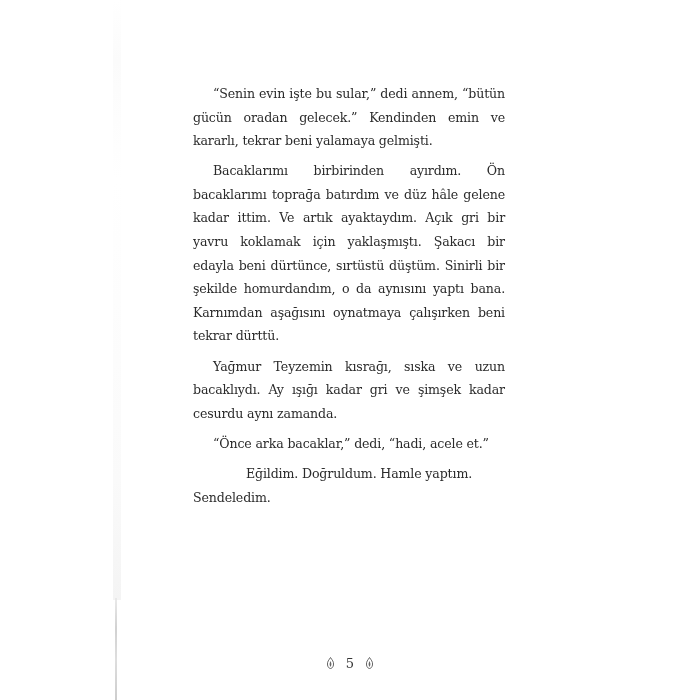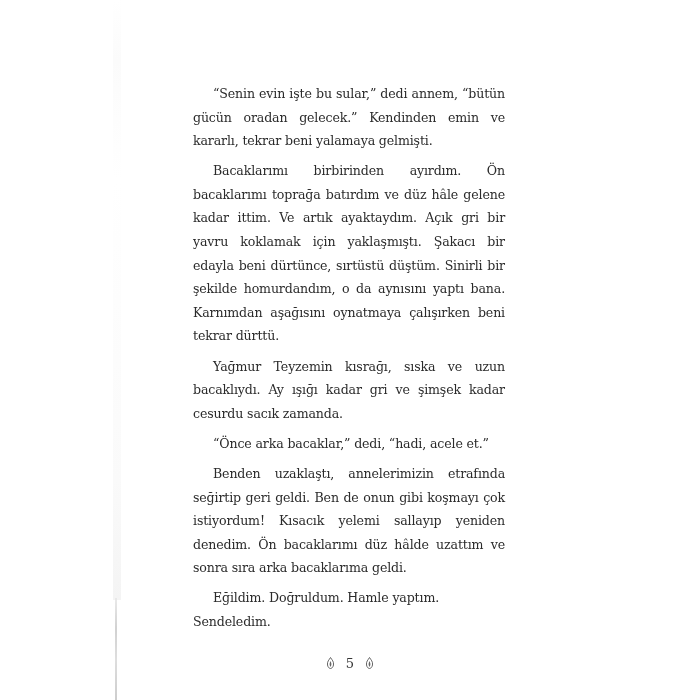--- a/index.html
+++ b/index.html
@@ -50,21 +50,21 @@
       letter-spacing: -0.15px;
     }
     .para {
       margin: 0 0 6.5px 0;
       text-indent: 20px;
       text-align: justify;
       text-align-last: left;
       hyphens: manual;
     }
     .para.center-line {
-      text-align: left;
+      text-align: center;
     }
     .footer {
       position: absolute;
       left: 0;
       width: 700px;
       top: 656px;
       text-align: center;
       font-family: "DejaVu Serif", "Liberation Serif", serif;
       font-size: 13px;
       color: #333333;
@@ -83,23 +83,22 @@
 </head>
 <body>
 
 <div class="page">
   <div class="gutter-faint"></div>
   <div class="gutter-line"></div>
 
   <div class="text-block">
     <p class="para">“Senin evin işte bu sular,” dedi annem, “bütün gücün oradan gelecek.” Kendinden emin ve kararlı, tekrar beni yalamaya gelmişti.</p>
     <p class="para">Bacaklarımı birbirinden ayırdım. Ön bacaklarımı toprağa batırdım ve düz hâle gelene kadar ittim. Ve artık ayaktaydım. Açık gri bir yavru koklamak için yaklaşmıştı. Şakacı bir edayla beni dürtünce, sırtüstü düştüm. Sinirli bir şekilde homurdandım, o da aynısını yaptı bana. Kar­nımdan aşağısını oynatmaya çalışırken beni tekrar dürttü.</p>
-    <p class="para">Yağmur Teyzemin kısrağı, sıska ve uzun bacaklıydı. Ay ışığı kadar gri ve şimşek kadar cesurdu sacık zamanda.</p>
+    <p class="para">Yağmur Teyzemin kısrağı, sıska ve uzun bacaklıydı. Ay ışığı kadar gri ve şimşek kadar cesurdu aynı zamanda.</p>
     <p class="para center-line">“Önce arka bacaklar,” dedi, “hadi, acele et.”</p>
-    <p class="para">Benden uzaklaştı, annelerimizin etrafında seğirtip geri geldi. Ben de onun gibi koşmayı çok istiyordum! Kı­sacık yelemi sallayıp yeniden denedim. Ön bacaklarımı düz hâlde uzattım ve sonra sıra arka bacaklarıma geldi.</p>
     <p class="para center-line">Eğildim. Doğruldum. Hamle yaptım. Sendeledim.</p>
 
   </div>
 
   <div class="footer">
     <svg class="ornament" viewBox="0 0 9 12">
       <path d="M4.5 0.5 C3 3 1 4.5 1.5 8 C2 10.5 3.5 11.5 4.5 11.5 C5.5 11.5 7 10.5 7.5 8 C8 4.5 6 3 4.5 0.5 Z" fill="none" stroke="#555" stroke-width="0.9"></path>
       <path d="M4.5 4 C3.6 6 3 7.5 4.5 10 C6 7.5 5.4 6 4.5 4 Z" fill="#666"></path>
     </svg>
     <span class="page-num">5</span>

